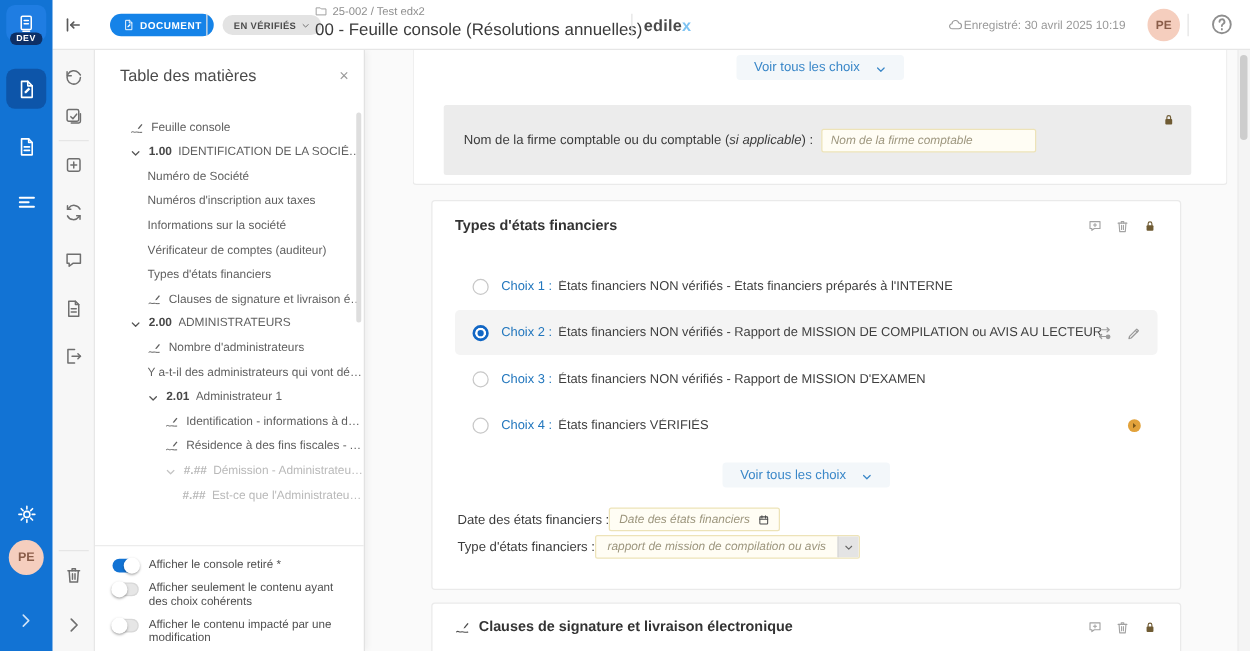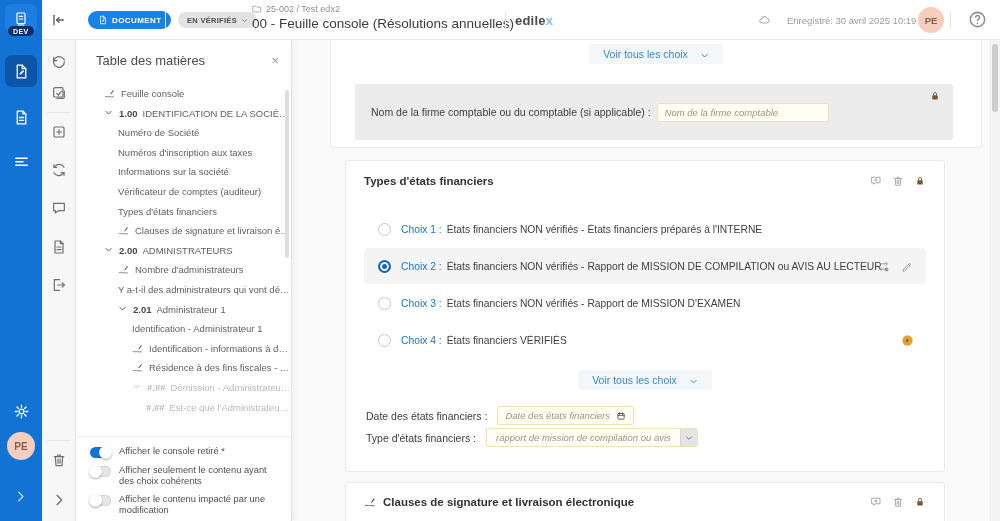--- a/index.html
+++ b/index.html
@@ -25,37 +25,37 @@
 .doc-pill .ic{width:10px;height:10px}
 .vdiv{position:absolute;top:11px;width:1px;height:18px;background:#e4e4e4}
 .status-pill{position:absolute;left:136px;top:12px;height:16px;background:#e3e3e3;border-radius:8px;color:#4c4c4c;font-size:7.5px;font-weight:bold;letter-spacing:.3px;display:flex;align-items:center;gap:4px;padding:0 9px;cursor:pointer}
 .status-pill .ic{width:7px;height:7px;color:#6a6a6a}
 .bc-block{position:absolute;left:210px;top:4px}
 .bc-line{display:flex;align-items:center;gap:4px;font-size:9px;color:#8e8e8e}
 .bc-line .ic{width:10px;height:10px;color:#9a9a9a}
 .doc-title{font-size:13.5px;color:#3b3b3b;margin-top:2px}
 .brand{position:absolute;left:473px;top:13px;font-size:13px;font-weight:bold;color:#4a4a4a;letter-spacing:.2px}
 .brand .bx{color:#7ec3f2}
-.saved{position:absolute;left:716px;top:14px;display:flex;align-items:center;gap:17px;color:#9a9a9a;font-size:9.5px}
+.saved{position:absolute;left:716px;top:14px;display:flex;align-items:center;gap:1px;color:#9a9a9a;font-size:9.5px}
 .saved .ic{width:12px;height:12px}
 .tb-avatar{position:absolute;left:876px;top:7px;width:26px;height:26px;border-radius:50%;background:#f5cebe;color:#8a5d49;font-size:9.5px;font-weight:bold;display:flex;align-items:center;justify-content:center;cursor:pointer}
 .help{position:absolute;left:926px;top:10px;width:19px;height:19px;color:#8e8e8e;cursor:pointer}
 
 
 .iconcol{position:absolute;left:42px;top:40px;width:34px;height:481px;background:#f7f7f7;border-right:1px solid #e7e7e7;z-index:4}
 .gicon{position:absolute;left:9px;width:16px;height:16px;color:#6f6f6f;cursor:pointer}
 .hdiv{position:absolute;left:5px;width:24px;height:1px;background:#e6e6e6}
 
 
 .toc{position:absolute;left:76px;top:40px;width:216px;height:481px;background:#fff;border-right:1px solid #e2e2e2;box-shadow:2px 0 5px rgba(0,0,0,.05);z-index:3}
 .toc-header{display:flex;align-items:center;padding:13px 12px 0 20px}
 .toc-title{font-size:13px;color:#4a4a4a}
 .toc-close{margin-left:auto;color:#9c9c9c;font-size:13px;line-height:13px;cursor:pointer}
 .toc-list{position:absolute;left:0;right:0;top:42px;bottom:84px;overflow:hidden;border-bottom:1px solid #ececec;padding-top:6px}
-.toc-item{display:flex;align-items:flex-start;height:19.6px;font-size:9.5px;color:#5f5f5f;white-space:nowrap;overflow:hidden;cursor:pointer}
+.toc-item{display:flex;align-items:flex-end;height:19.6px;font-size:9.5px;color:#5f5f5f;white-space:nowrap;overflow:hidden;cursor:pointer}
 .toc-item.lvl0{padding-left:28px}
 .toc-item.lvl1{padding-left:42px}
 .toc-item.lvl2{padding-left:56px}
 .toc-item.lvl3{padding-left:70px}
 .toc-item .ticon{width:11px;height:11px;margin-right:6px;flex:0 0 auto;color:#5f5f5f}
 .toc-item .tchev{width:9px;height:9px;margin-right:6px;flex:0 0 auto;color:#555}
 .toc-item .tnum{font-weight:bold;color:#474747;margin-right:5px}
 .toc-item .tlabel{overflow:hidden;text-overflow:ellipsis}
 .toc-item.muted,.toc-item.muted .tnum{color:#b9b9b9;font-weight:normal}
 .toc-item.muted .tnum{font-weight:600}
@@ -71,21 +71,21 @@
 
 .main{position:absolute;left:292px;top:40px;width:708px;height:481px;background:#fafafa;z-index:1}
 .card{position:absolute;background:#fff;border:1px solid #eaeaea;border-radius:3px}
 .top-card{left:38px;top:-1px;width:652px;height:109px;border-top:none;border-radius:0 0 3px 3px}
 .voir{display:flex;align-items:flex-end;gap:12px;background:#f3f7fa;border-radius:3px;padding:4px 14px;color:#3a87c8;font-size:10.5px;cursor:pointer;width:max-content}
 .voir .ic{width:9px;height:9px}
 .voir.abs{position:absolute;left:50%;transform:translateX(-50%);top:5px}
 .graybox{position:absolute;left:24px;right:28px;top:45px;height:56px;background:#ececec;border-radius:2px;display:flex;align-items:center;padding:0 16px}
 .graybox .glock{position:absolute;top:6px;right:12px;width:12px;height:12px;color:#6f5b33}
 .flabel{font-size:10.5px;color:#3c3c3c;white-space:nowrap}
-.ital{}
+.ital{font-style:italic}
 input.yinput{width:172px;height:19px;border:1px solid #ede3b8;background:#fffdf4;border-radius:2px;font-family:"Liberation Sans",sans-serif;font-size:9.5px;font-style:italic;color:#9d967e;padding:0 7px;margin-left:6px;outline:none}
 input.yinput::placeholder{color:#9d967e;opacity:1}
 .types-card{left:53px;top:120px;width:600px;height:312px;padding:14px 18px}
 .sec-head{display:flex;align-items:center}
 .sec-title{font-size:11.5px;font-weight:bold;color:#333}
 .sec-icons{margin-left:auto;display:flex;gap:10px;align-items:center;color:#a3a3a3}
 .sec-icons .ic{width:12px;height:12px;cursor:pointer}
 .sec-icons .lockc{color:#6f5b33}
 .choices{margin-top:24px}
 .choice{position:relative;display:flex;align-items:center;height:36px;padding:0 44px 0 14px;border-radius:4px;margin-bottom:1px;font-size:10.3px;cursor:pointer}
@@ -93,21 +93,21 @@
 .radio{flex:0 0 auto;width:13px;height:13px;border:1px solid #c8c8c8;border-radius:50%;background:#fff;margin-right:10px}
 .radio.on{border:2px solid #1166c4;background:#1166c4;box-shadow:inset 0 0 0 2px #fff}
 .chlabel{color:#2176bd;font-weight:normal;margin-right:5px;white-space:nowrap}
 .chtext{color:#3f3f3f;white-space:nowrap;overflow:hidden;text-overflow:ellipsis}
 .chicons{position:absolute;right:12px;display:flex;gap:11px;align-items:center;color:#9a9a9a}
 .chicons .ic{width:13px;height:13px;cursor:pointer}
 .chicons .badgec{color:#e2a23b}
 .voir.center{margin:12px auto 0}
 .frow{display:flex;align-items:center;margin-top:16px;margin-left:2px}
 .frow+.frow{margin-top:3px}
-.frow .flabel{margin-right:10px}
+.frow .flabel{margin-right:0}
 .datebox{display:flex;align-items:center;gap:6px;height:19px;background:#fffdf4;border:1px solid #ede3b8;border-radius:2px;padding:0 7px;font-size:9.5px;font-style:italic;color:#9d967e;cursor:text}
 .datebox .ic{width:10px;height:10px;color:#4a4a4a;cursor:pointer}
 .selectbox{display:flex;align-items:stretch;height:19px;background:#fffdf4;border:1px solid #ede3b8;border-radius:2px;overflow:hidden;cursor:pointer}
 .selectbox .val{display:flex;align-items:center;padding:0 9px;font-size:9.5px;font-style:italic;color:#9d967e}
 .selectbox .dd{width:17px;background:#e4e4e4;border-left:1px solid #d6d6d6;display:flex;align-items:center;justify-content:center;color:#666}
 .selectbox .dd .ic{width:8px;height:8px}
 .clauses-card{left:53px;top:442px;width:600px;height:110px;padding:13px 18px}
 .sec-head .hsig{width:12px;height:12px;margin-right:7px;color:#4c4c4c}
 .mscroll{position:absolute;right:0;top:0;width:10px;height:481px;background:#f4f4f4;border-left:1px solid #ececec}
 .mthumb{position:absolute;right:2px;top:4px;width:6px;height:68px;background:#cdcdcd;border-radius:3px}
@@ -360,23 +360,20 @@
         <span class="tlabel">Y a-t-il des administrateurs qui vont démiss...</span>
       </div>
       <div class="toc-item lvl1">
         <span class="ic tchev">
           <svg viewBox="0 0 24 24" fill="none" stroke="currentColor" stroke-width="2.6" stroke-linecap="round" stroke-linejoin="round">
             <path d="M5 9l7 7 7-7"></path>
           </svg>
         </span>
         <span class="tnum">2.01</span>
         <span class="tlabel">Administrateur 1</span>
-      </div>
-      <div class="toc-item lvl2">
-        <span class="tlabel">Identification - Administrateur 1</span>
       </div>
       <div class="toc-item lvl2">
         <span class="ic ticon">
           <svg viewBox="0 0 24 24" fill="none" stroke="currentColor" stroke-width="1.7" stroke-linecap="round" stroke-linejoin="round">
             <path d="M14.5 11.5L20 4.6l1.7 1.4-5.6 6.9-2.5.8z" fill="currentColor" stroke="none"></path>
             <path d="M2.5 19c2.8-2.4 4.2 1.2 7 .1 2.8-1.1 4.5 1 11 .3"></path>
           </svg>
         </span>
         <span class="tlabel">Identification - informations à décl...</span>
       </div>

